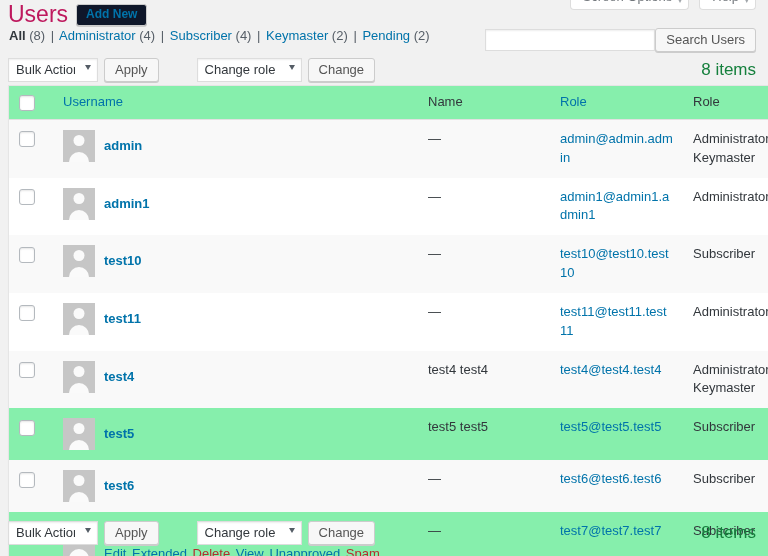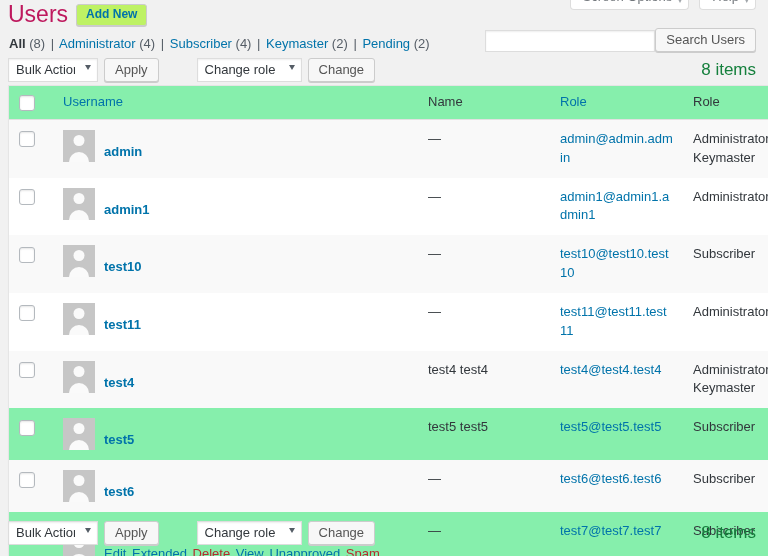--- a/index.html
+++ b/index.html
@@ -64,38 +64,38 @@
   h1.page-title {
     font-size: 23px;
     font-weight: 400;
     line-height: 29px;
     margin: 0;
     padding: 0;
     color: #be185d;
   }
   .add-new-btn {
     display: inline-block;
-    background: #bef264;
+    background: #0f172a;
     border: 1px solid #ccc;
     border-radius: 3px;
     box-shadow: 0 1px 0 #ccc;
     color: #0073aa;
     font-size: 12px;
     font-weight: bold;
     line-height: 15px;
     padding: 2px 9px 3px;
     text-decoration: none;
     white-space: nowrap;
   }
 
   
   .subsubsub {
     position: absolute;
     left: 9px;
-    top: 36px;
+    top: 28px;
     font-size: 13px;
     line-height: 16px;
     color: #555d66;
     white-space: nowrap;
   }
   .subsubsub a {
     color: #0073aa;
     text-decoration: none;
   }
   .subsubsub .current-filter {
@@ -111,21 +111,21 @@
     color: #555d66;
     padding: 0 2px;
   }
 
   
   .search-box {
     position: absolute;
     right: 12px;
     top: 28px;
     display: flex;
-    align-items: flex-end;
+    align-items: center;
   }
   .search-input {
     width: 170px;
     height: 22px;
     border: 1px solid #ddd;
     background: #fff;
     box-shadow: inset 0 1px 2px rgba(0,0,0,.07);
     border-radius: 0;
     padding: 0 6px;
     font-size: 13px;
@@ -260,21 +260,21 @@
     height: 16px;
     margin: 0;
     background: #fff;
     border: 1px solid #b4b9be;
     border-radius: 3px;
     box-shadow: inset 0 1px 2px rgba(0,0,0,.1);
     vertical-align: middle;
     display: inline-block;
   }
 
-  .user-cell { display: flex; align-items: flex-end; gap: 9px; }
+  .user-cell { display: flex; align-items: center; gap: 9px; }
   .avatar {
     width: 32px;
     height: 32px;
     flex: 0 0 32px;
     background: #c6c6c6;
     position: relative;
     overflow: hidden;
   }
   .avatar .head {
     position: absolute;

